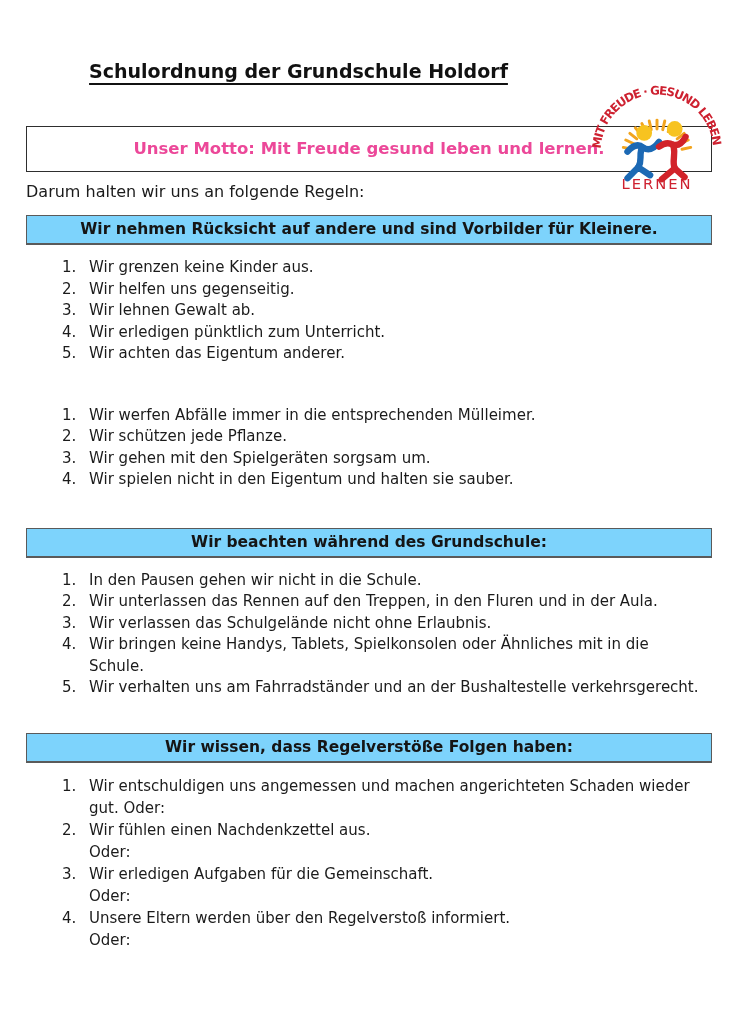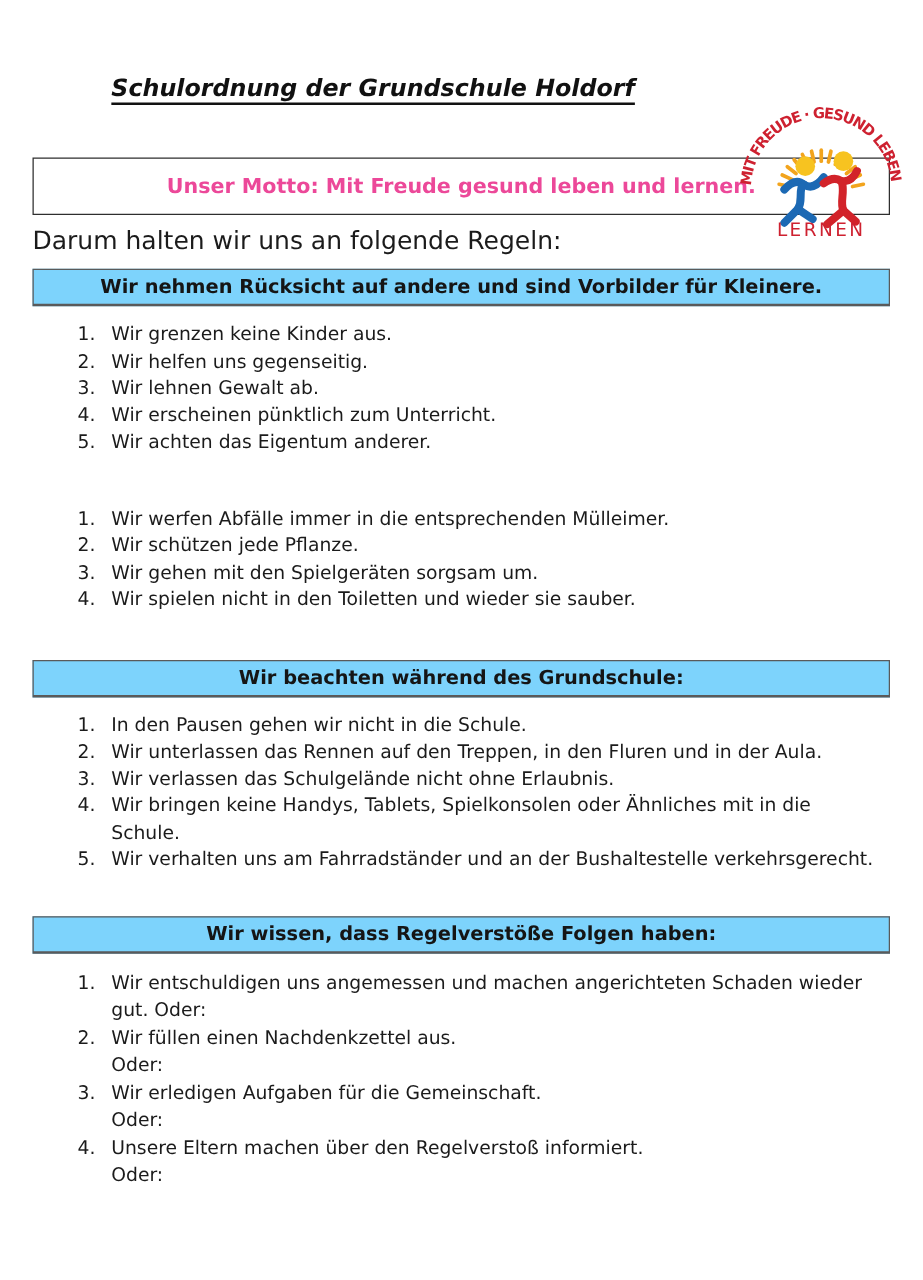--- a/index.html
+++ b/index.html
@@ -7,40 +7,40 @@
     width:738px; height:1024px;
     background:#ffffff;
     font-family:"DejaVu Sans", sans-serif;
     color:#1b1b1b;
     overflow:hidden;
   }
   .page { position:relative; width:738px; height:1024px; padding:0 26px; box-sizing:border-box; }
 
   .doc-title {
     margin:60px 0 0; width:545px;
-    text-align:center; font-size:19px; font-weight:bold; color:#111;font-style:italic;
+    text-align:center; font-size:19px; font-weight:bold; color:#111;
   }
   .doc-title .u {
     text-decoration:underline;
     text-underline-offset:5px;
     text-decoration-thickness:1.5px;
   }
 
   .logo { position:absolute; top:4px; right:12px; width:138px; height:126px; }
 
   .motto-box {
     margin-top:44px;
     border:1.6px solid #2e2e2e;
     text-align:center;
     padding:11px 8px 12px;
   }
   .motto-line { font-size:16.5px; font-weight:bold; line-height:21px; color:#ec4899; }
   .motto-line + .motto-line { margin-top:12px; }
 
-  .intro { margin-top:10px; font-size:20px; line-height:20px; }
+  .intro { margin-top:10px; font-size:16px; line-height:20px; }
 
   .section.g1 { margin-top:13px; }
   .section.g2 { margin-top:40px; }
   .section.g3 { margin-top:37px; }
   .section.g4 { margin-top:34px; }
 
   .sec-header {
     border:1px solid #5a5a5a;
     border-bottom-width:2px;
     background:#7dd3fc;
@@ -126,21 +126,21 @@
       <div class="li">
           <span class="num">2.</span>
           <span class="body">Wir helfen uns gegenseitig.</span>
         </div>
       <div class="li">
           <span class="num">3.</span>
           <span class="body">Wir lehnen Gewalt ab.</span>
         </div>
       <div class="li">
           <span class="num">4.</span>
-          <span class="body">Wir erscheinen pünktlich zum Unterricht.</span>
+          <span class="body">Wir erledigen pünktlich zum Unterricht.</span>
         </div>
       <div class="li">
           <span class="num">5.</span>
           <span class="body">Wir achten das Eigentum anderer.</span>
         </div>
     </div>
   </div>
 
   <div class="section g2">
     <div class="rules">
@@ -151,21 +151,21 @@
       <div class="li">
           <span class="num">2.</span>
           <span class="body">Wir schützen jede Pflanze.</span>
         </div>
       <div class="li">
           <span class="num">3.</span>
           <span class="body">Wir gehen mit den Spielgeräten sorgsam um.</span>
         </div>
       <div class="li">
           <span class="num">4.</span>
-          <span class="body">Wir spielen nicht in den Toiletten und wieder sie sauber.</span>
+          <span class="body">Wir spielen nicht in den Eigentum und halten sie sauber.</span>
         </div>
     </div>
   </div>
 
   <div class="section g3">
     <div class="sec-header">Wir beachten während des Grundschule:</div>
     <div class="rules">
       <div class="li">
           <span class="num">1.</span>
           <span class="body">In den Pausen gehen wir nicht in die Schule.</span>
@@ -191,27 +191,27 @@
 
   <div class="section g4">
     <div class="sec-header">Wir wissen, dass Regelverstöße Folgen haben:</div>
     <div class="rules">
       <div class="li">
           <span class="num">1.</span>
           <span class="body">Wir entschuldigen uns angemessen und machen angerichteten Schaden wieder gut. Oder:</span>
         </div>
       <div class="li">
           <span class="num">2.</span>
-          <span class="body"><span>Wir füllen einen Nachdenkzettel aus.</span><span class="sub" style="display:block">Oder:</span></span>
+          <span class="body"><span>Wir fühlen einen Nachdenkzettel aus.</span><span class="sub" style="display:block">Oder:</span></span>
         </div>
       <div class="li">
           <span class="num">3.</span>
           <span class="body"><span>Wir erledigen Aufgaben für die Gemeinschaft.</span><span class="sub" style="display:block">Oder:</span></span>
         </div>
       <div class="li">
           <span class="num">4.</span>
-          <span class="body"><span>Unsere Eltern machen über den Regelverstoß informiert.</span><span class="sub" style="display:block">Oder:</span></span>
+          <span class="body"><span>Unsere Eltern werden über den Regelverstoß informiert.</span><span class="sub" style="display:block">Oder:</span></span>
         </div>
 
     </div>
   </div>
 
 </div>
 
 </body></html>

